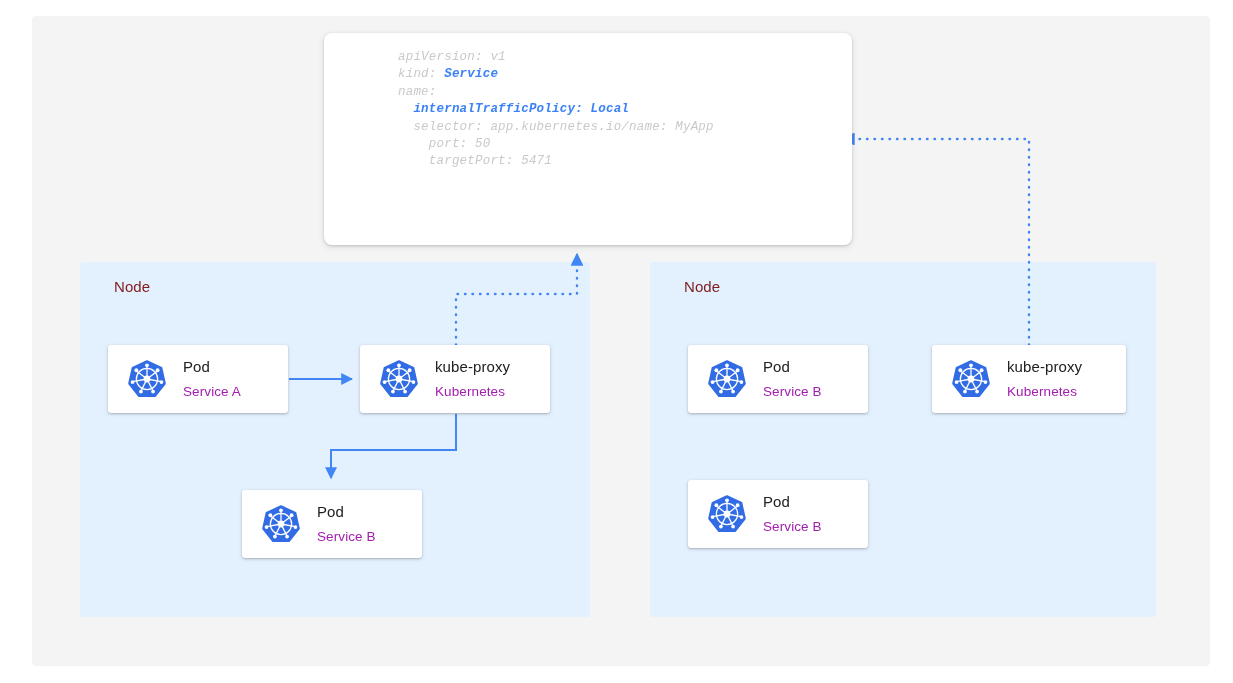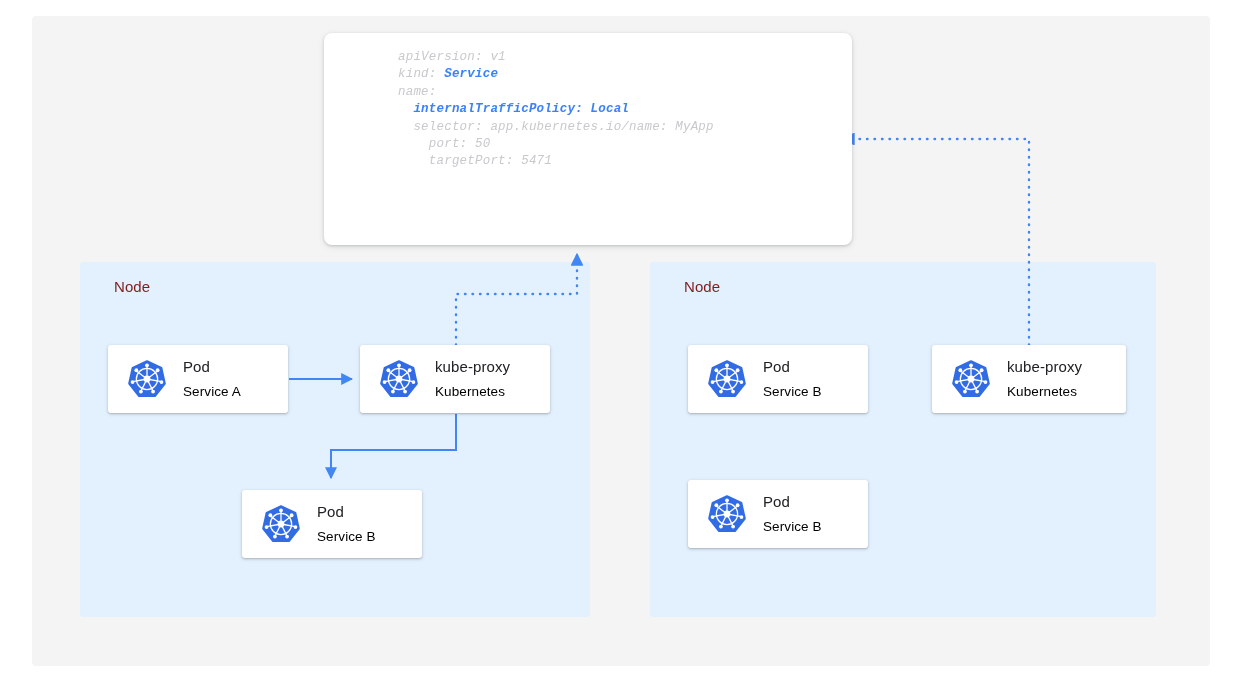--- a/index.html
+++ b/index.html
@@ -110,21 +110,21 @@
     gap: 6px;
   }
   .card .card-title {
     font-size: 15px;
     color: #202124;
     line-height: 19px;
     letter-spacing: .1px;
   }
   .card .card-sub {
     font-size: 13.5px;
-    color: #000000;
+    color: #a21caf;
     line-height: 19px;
     letter-spacing: .1px;
   }
 
   #card-pod-a        { left: 108px; top: 345px; width: 180px; height: 68px; }
   #card-kube-proxy-a { left: 360px; top: 345px; width: 190px; height: 68px; }
   #card-pod-b-left   { left: 242px; top: 490px; width: 180px; height: 68px; }
   #card-pod-b-1      { left: 688px; top: 345px; width: 180px; height: 68px; }
   #card-kube-proxy-b { left: 932px; top: 345px; width: 194px; height: 68px; }
   #card-pod-b-2      { left: 688px; top: 480px; width: 180px; height: 68px; }

